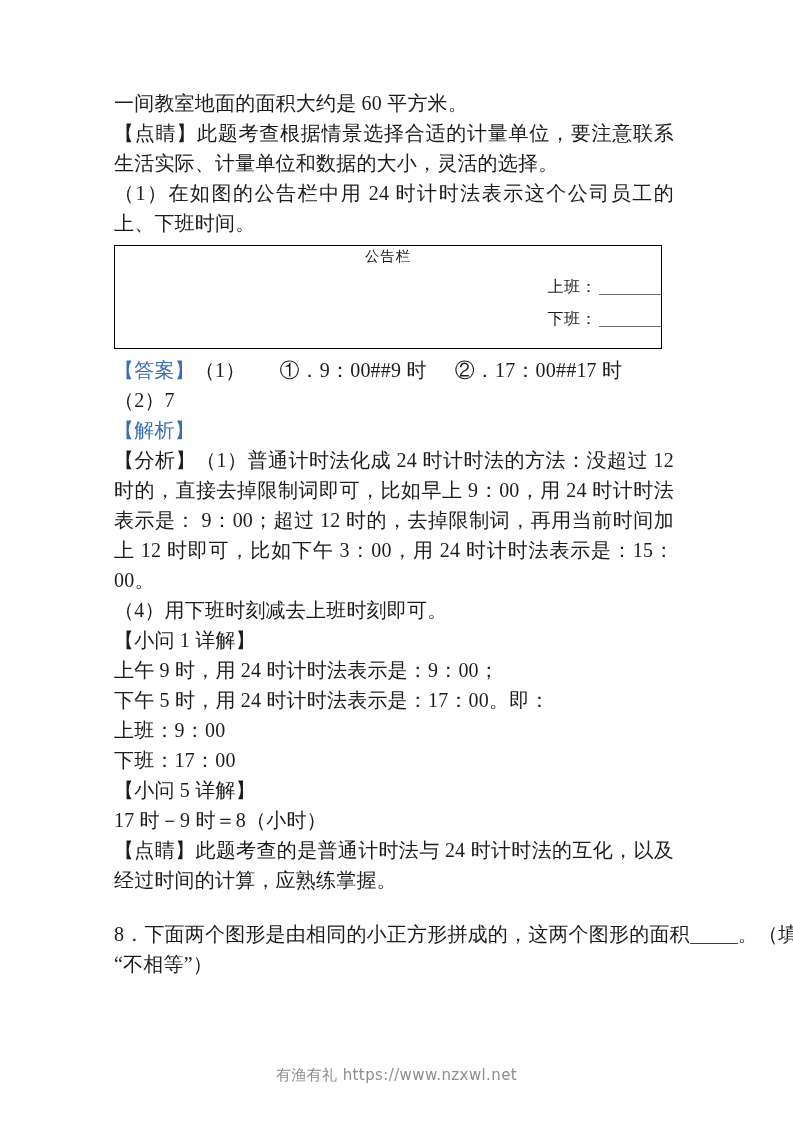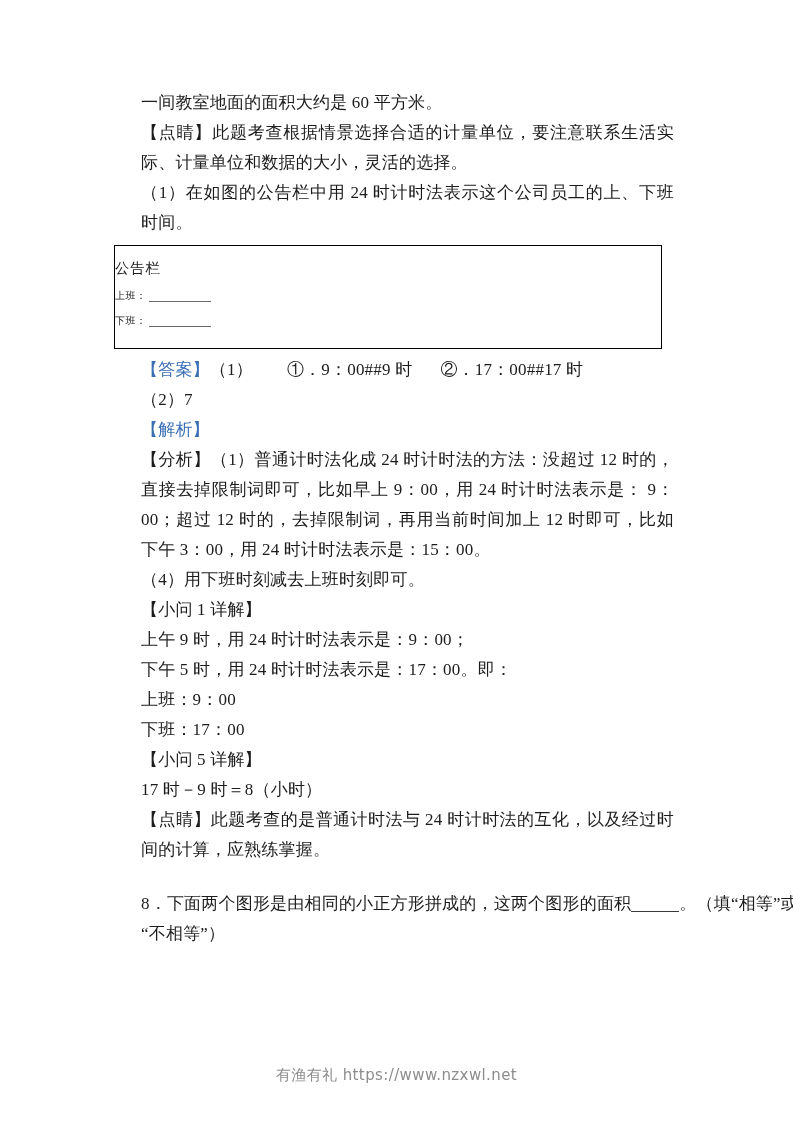--- a/index.html
+++ b/index.html
@@ -22,26 +22,25 @@
     height: 1122px;
     background: #fff;
   }
   .content {
     position: absolute;
     left: 114px;
     top: 88px;
     width: 560px;
   }
   .line {
-    font-size: 17px;
+    font-size: 20px;
     line-height: 30px;
     color: #1c1c1c;
     letter-spacing: 0.2px;
     white-space: nowrap;
-    margin-left: 27px;
   }
   .line.wrap {
     white-space: normal;
     text-align: justify;
   }
   .blue {
     color: #3b6fb5;
   }
   
   .board {
@@ -49,28 +48,28 @@
     width: 548px;
     height: 104px;
     border: 1.6px solid #000;
     margin-top: 7px;
     margin-bottom: 6px;
     margin-left: 0px;
     position: relative;
     background: #fff;
   }
   .board-title {
-    text-align: left;
+    text-align: center;
     font-size: 14.3px;
-    margin-top: 13px;
+    margin-top: 1px;
     letter-spacing: 1px;
   }
   .board-row {
-    text-align: left;
-    font-size: 10px;
+    text-align: right;
+    font-size: 16px;
     margin-top: 11px;
   }
   .board-row .lbl { letter-spacing: 0.5px; }
   .blank-line {
     display: inline-block;
     width: 62px;
     border-bottom: 1px solid #6a6a6a;
     vertical-align: -3px;
     margin-left: 2px;
   }

